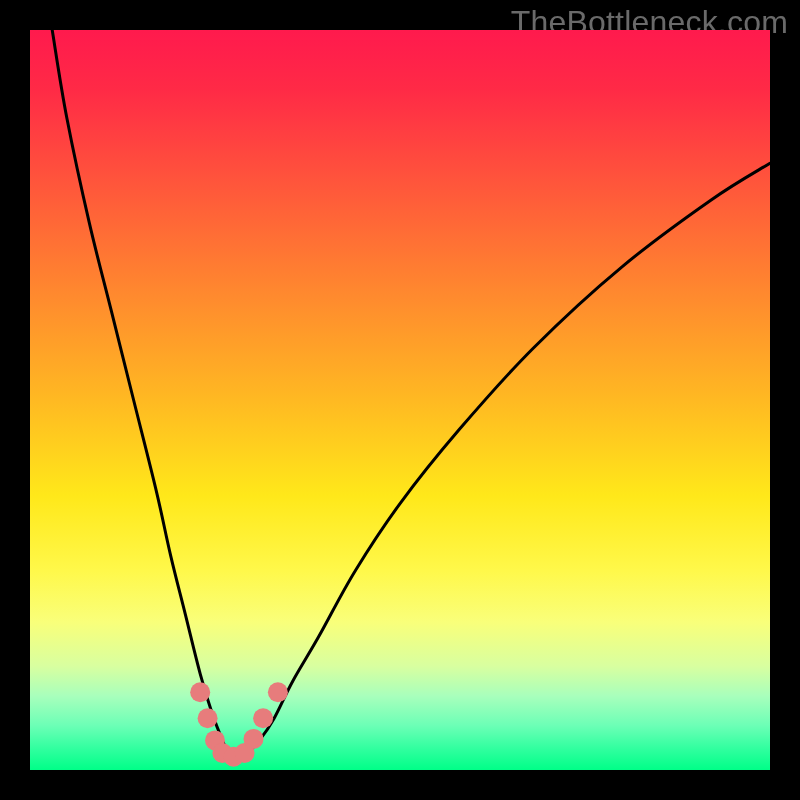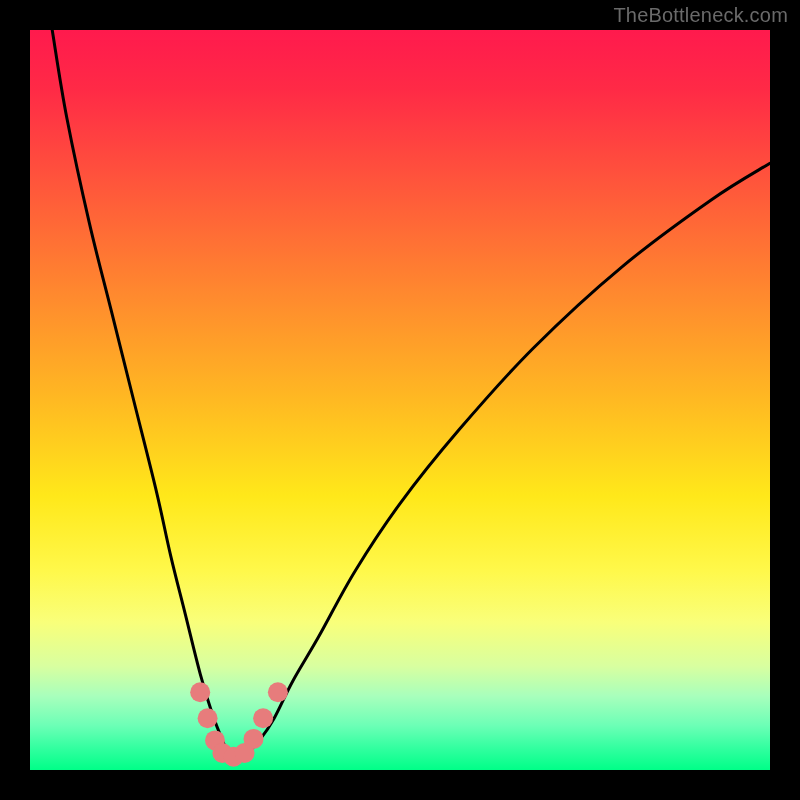--- a/index.html
+++ b/index.html
@@ -48,21 +48,21 @@
       #6cffb6 94%,
       #33ffa0 97%,
       #00ff88 100%
     );
   }
   .watermark {
     position: absolute;
     top: 4px;
     right: 12px;
     color: #6a6a6a;
-    font-size: 20px;
+    font-size: 32px;
     font-weight: 500;
     letter-spacing: 0.2px;
     user-select: none;
   }
   svg.curve {
     position: absolute;
     top: 0;
     left: 0;
     width: 100%;
     height: 100%;

